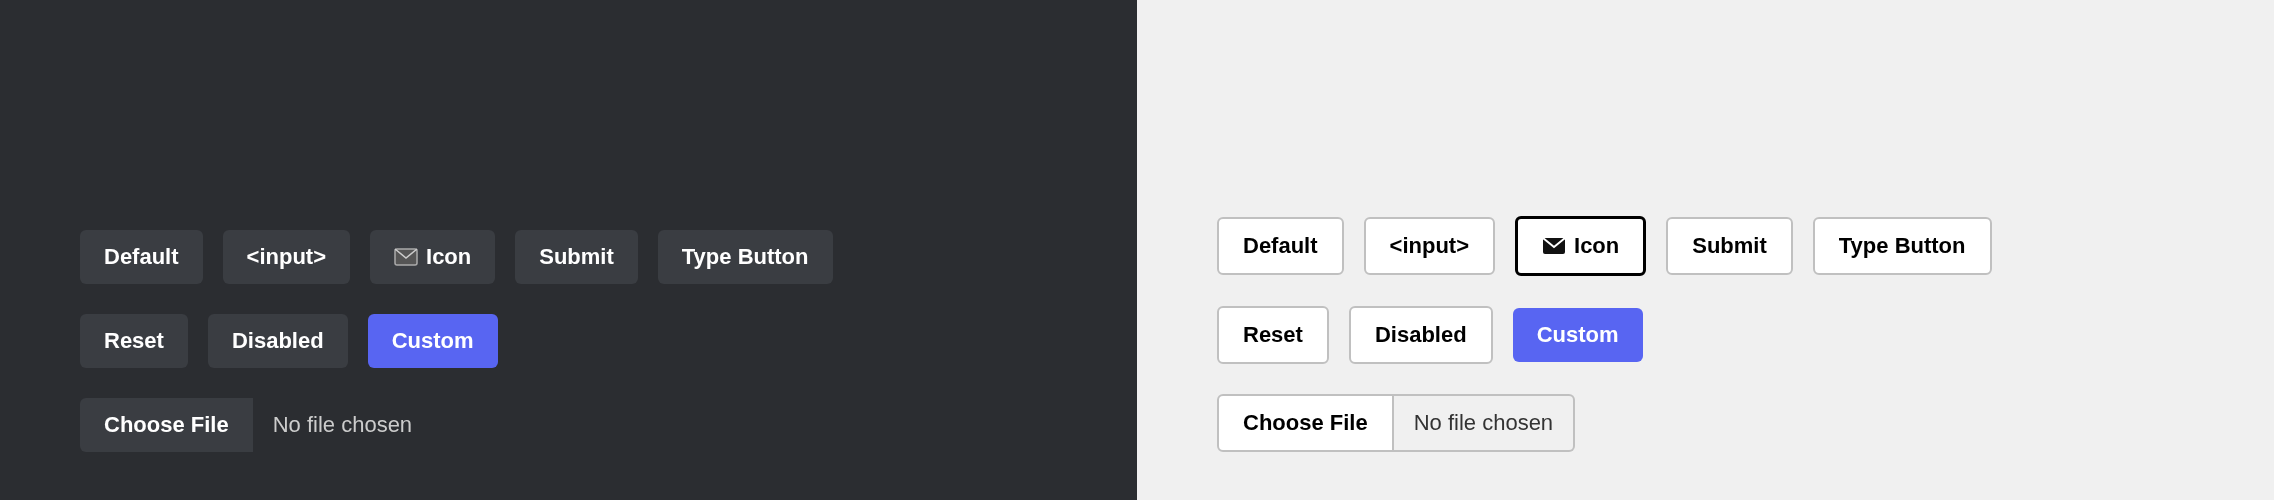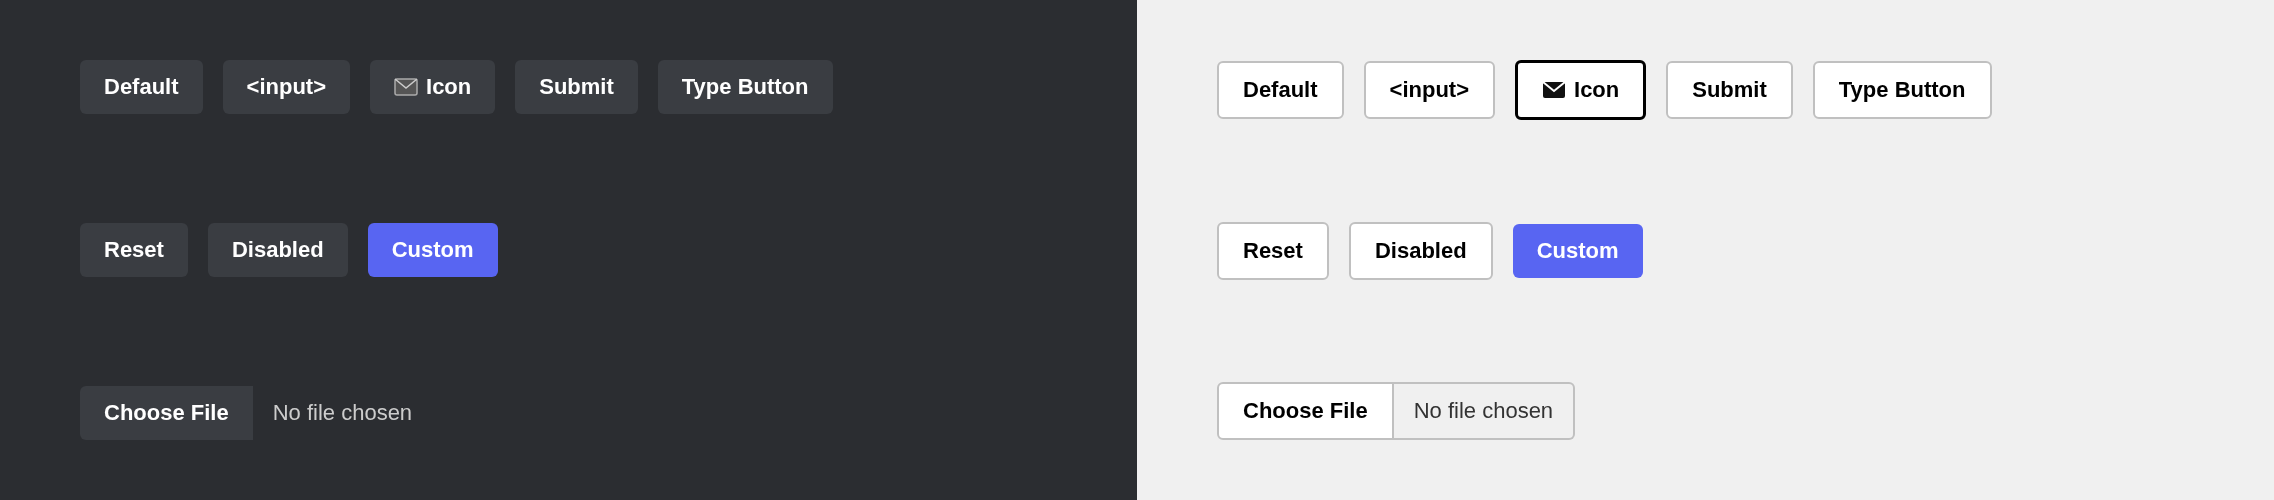--- a/index.html
+++ b/index.html
@@ -12,23 +12,23 @@
       font-family: -apple-system, BlinkMacSystemFont, 'Segoe UI', sans-serif;
       display: flex;
       width: 2274px;
       height: 500px;
       overflow: hidden;
     }
 
     .panel {
       display: flex;
       flex-direction: column;
-      justify-content: space-between;
+      justify-content: flex-end;
       align-items: flex-start;
-      padding: 60px 80px;
+      padding: 48px 80px;
       gap: 30px;
       width: 50%;
       height: 100%;
     }
 
     .panel-dark {
       background-color: #2b2d31;
     }
 
     .panel-light {

